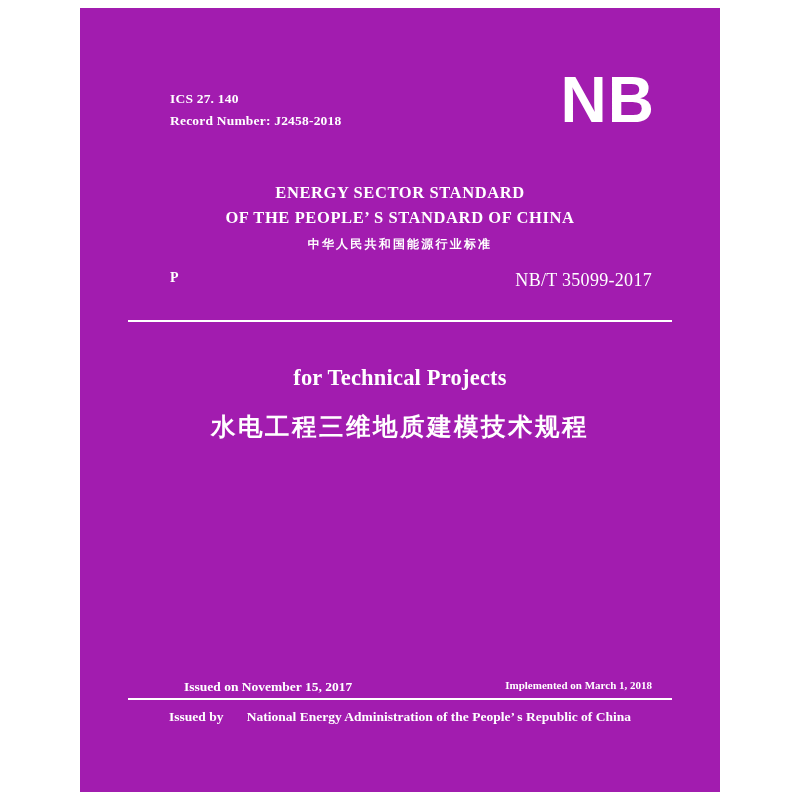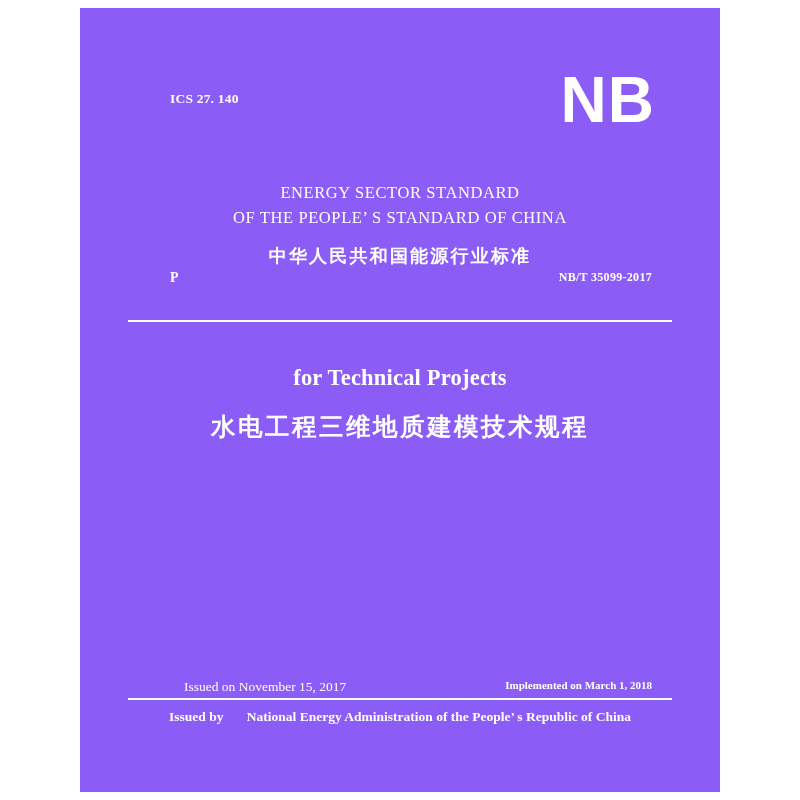--- a/index.html
+++ b/index.html
@@ -18,21 +18,21 @@
     height: 800px;
     background: #ffffff;
     overflow: hidden;
   }
   .cover {
     position: absolute;
     left: 80px;
     top: 8px;
     width: 640px;
     height: 784px;
-    background: #8b5cf6;
+    background: #a21caf;
     color: #ffffff;
     box-sizing: border-box;
   }
   
   .header-row {
     position: absolute;
     left: 0;
     top: 66px;
     width: 100%;
     height: 90px;
@@ -60,51 +60,51 @@
   .std-block {
     position: absolute;
     left: 0;
     top: 172px;
     width: 100%;
     text-align: center;
   }
   .std-line1,
   .std-line2 {
     font-size: 16.5px;
-    font-weight: normal;
+    font-weight: bold;
     letter-spacing: 0.6px;
     line-height: 1.52;
   }
   .std-cn {
+    font-size: 12px;
+    font-weight: bold;
+    letter-spacing: 2.2px;
+    margin-top: 6px;
+  }
+  
+  .code-row {
+    position: absolute;
+    left: 0;
+    top: 262px;
+    width: 100%;
+    height: 22px;
+  }
+  .code-left {
+    position: absolute;
+    left: 90px;
+    top: 0;
+    font-size: 14px;
+    font-weight: bold;
+  }
+  .code-right {
+    position: absolute;
+    right: 68px;
+    top: 0;
     font-size: 18px;
-    font-weight: bold;
-    letter-spacing: 2.2px;
-    margin-top: 14px;
-  }
-  
-  .code-row {
-    position: absolute;
-    left: 0;
-    top: 262px;
-    width: 100%;
-    height: 22px;
-  }
-  .code-left {
-    position: absolute;
-    left: 90px;
-    top: 0;
-    font-size: 14px;
-    font-weight: bold;
-  }
-  .code-right {
-    position: absolute;
-    right: 68px;
-    top: 0;
-    font-size: 12px;
-    font-weight: bold;
+    font-weight: normal;
     letter-spacing: 0.3px;
   }
   
   .rule {
     position: absolute;
     left: 48px;
     width: 544px;
     height: 2px;
     background: #ffffff;
   }
@@ -137,21 +137,21 @@
     left: 0;
     top: 671px;
     width: 100%;
     height: 20px;
   }
   .date-issued {
     position: absolute;
     left: 104px;
     top: 0;
     font-size: 13.5px;
-    font-weight: normal;
+    font-weight: bold;
   }
   .date-impl {
     position: absolute;
     right: 68px;
     top: 0;
     font-size: 11px;
     font-weight: bold;
     text-align: center;
   }
   
@@ -170,20 +170,21 @@
 </style>
 </head>
 <body>
 
 <div id="page">
   <div class="cover">
 
     <div class="header-row">
       <div class="ics-block">
         <div>ICS 27. 140</div>
+        <div>Record Number: J2458-2018</div>
       </div>
       <div class="nb-logo">NB</div>
     </div>
 
     <div class="std-block">
       <div class="std-line1">ENERGY SECTOR STANDARD</div>
       <div class="std-line2">OF THE PEOPLE’ S STANDARD OF CHINA</div>
       <div class="std-cn">中华人民共和国能源行业标准</div>
     </div>
 

